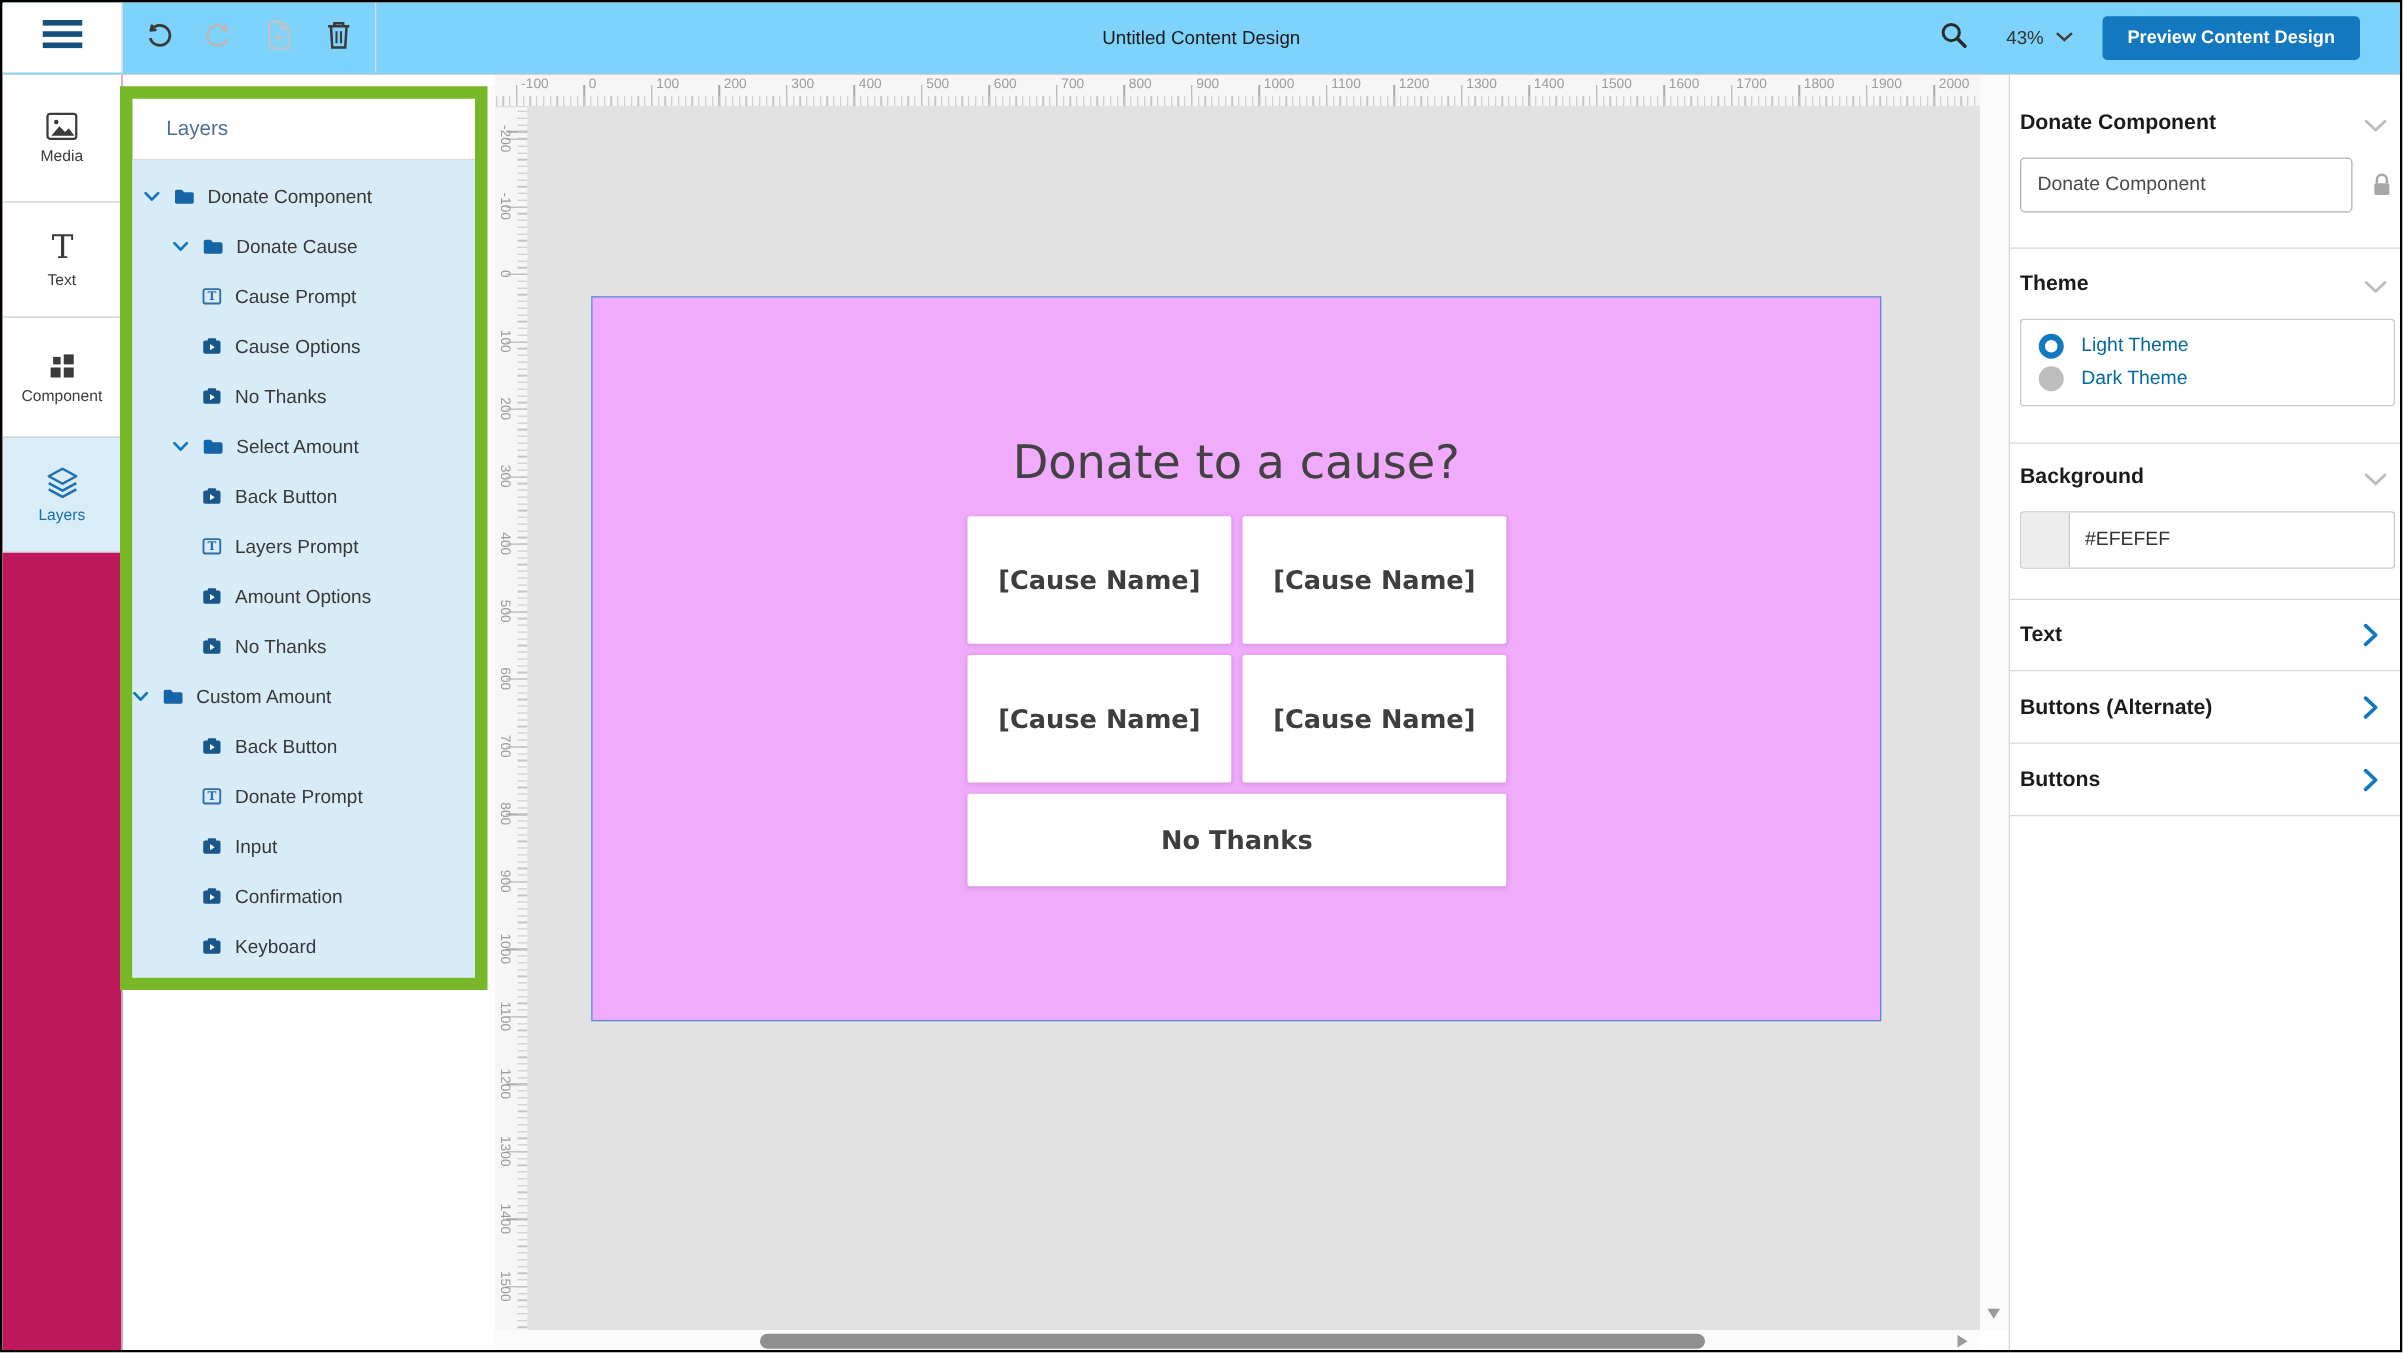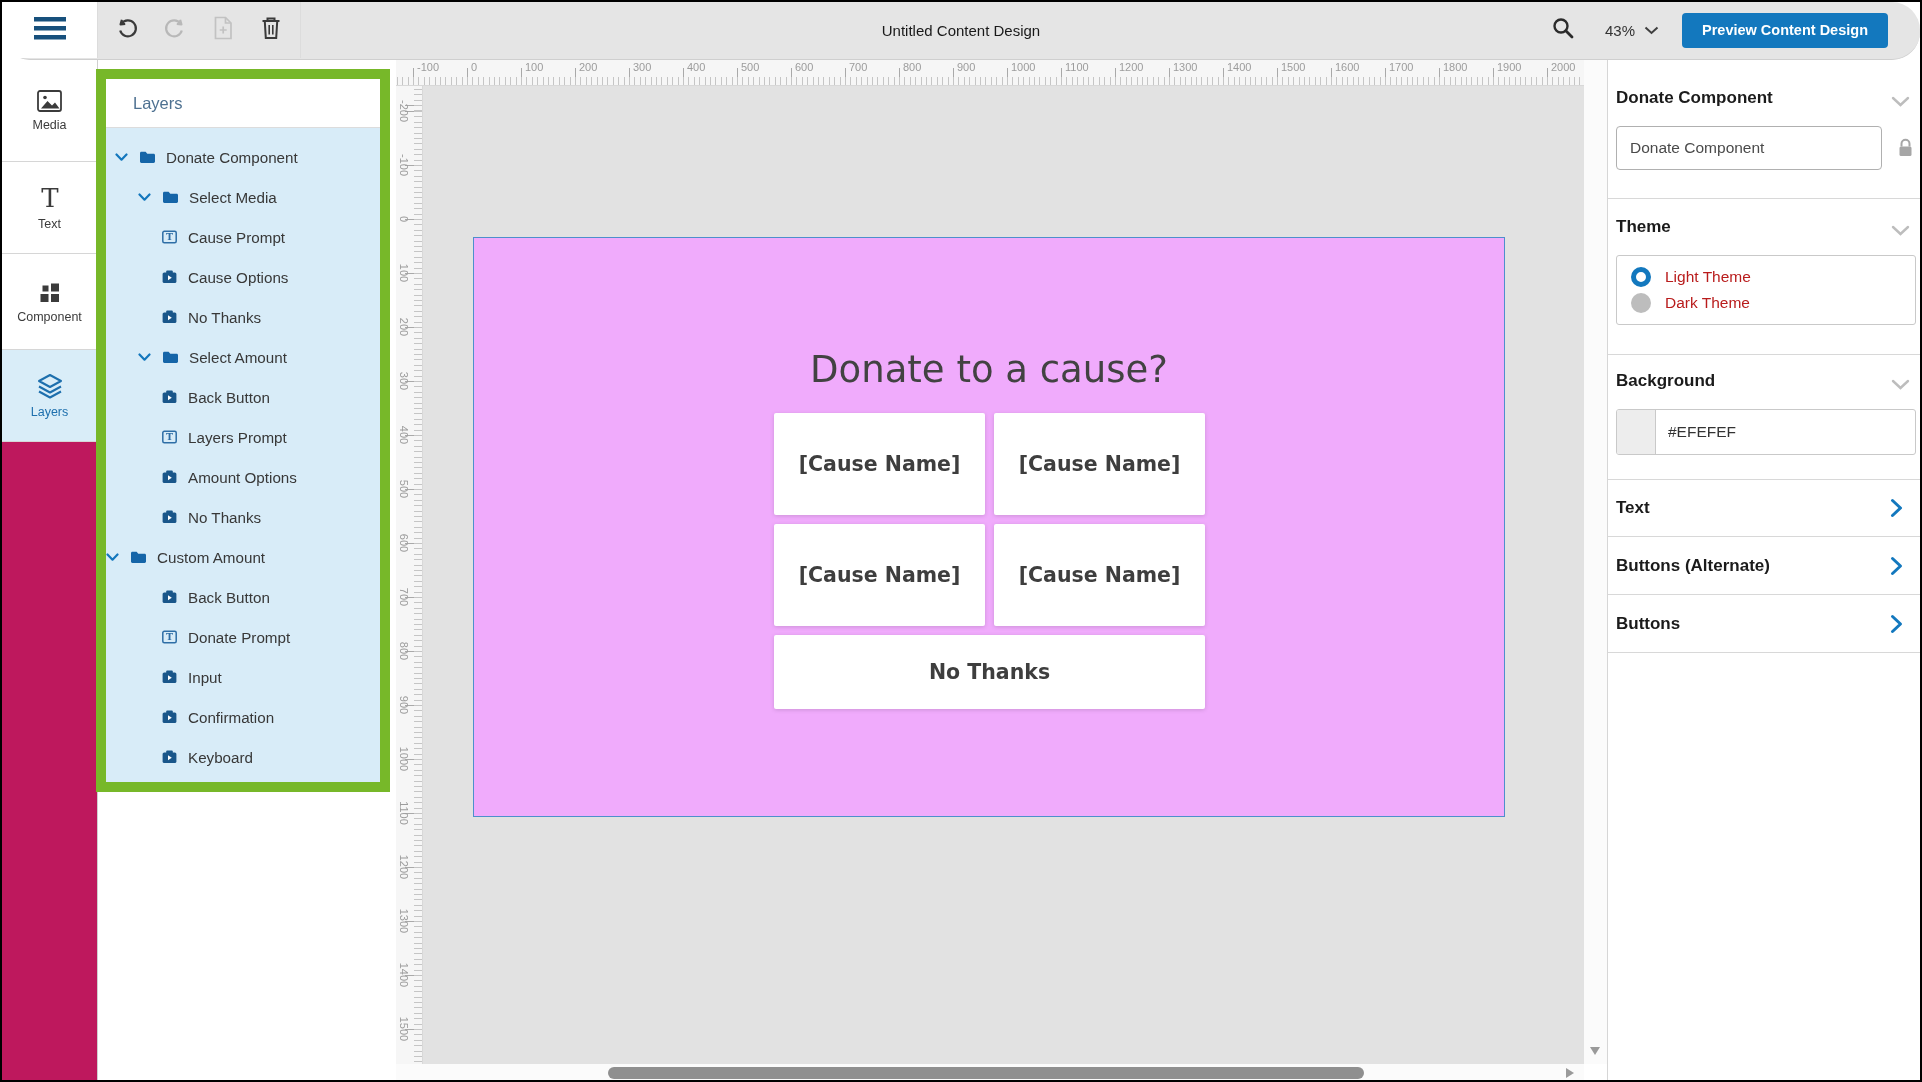--- a/index.html
+++ b/index.html
@@ -1,20 +1,20 @@
 <!DOCTYPE html>
 <html><head>
 <meta charset="utf-8">
 <style>
   html,body{margin:0;padding:0;background:#fff;}
   .screen{position:relative;width:1922px;height:1082px;box-sizing:border-box;border:2px solid #000;
           background:#fff;font-family:"Liberation Sans",sans-serif;overflow:hidden;}
 
   
-  .topbar{position:absolute;left:0;top:0;right:0;height:57px;background:#e5e5e5;border-bottom:1px solid #cfcfcf;z-index:20;border-radius:28px;}
+  .topbar{position:absolute;left:0;top:0;right:0;height:57px;background:#7dd3fc;border-bottom:1px solid #cfcfcf;z-index:20;}
   .hamburger{position:absolute;left:0;top:0;width:95px;height:56px;display:flex;align-items:center;justify-content:center;border-right:1px solid #dcdcdc;cursor:pointer;background:#fff;}
   .top-tools{position:absolute;left:96px;top:0;height:56px;display:flex;align-items:center;padding:0 16px;gap:22px;border-right:1px solid #dcdcdc;}
   .tool-btn{width:26px;height:26px;display:flex;align-items:center;justify-content:center;cursor:pointer;}
   .page-title{position:absolute;left:0;right:0;top:0;height:56px;display:flex;align-items:center;justify-content:center;font-size:15px;color:#191919;}
   .top-right{position:absolute;right:32px;top:0;height:56px;display:flex;align-items:center;gap:9px;z-index:2;}
   .zoom-level{font-size:15px;color:#333;margin-left:20px;}
   .preview-btn{margin-left:14px;height:35px;padding:0 20px;background:#1378be;color:#fff;border:none;border-radius:4px;
                font-size:14.5px;font-weight:600;font-family:"Liberation Sans",sans-serif;cursor:pointer;}
 
   
@@ -77,21 +77,21 @@
   .rp-divider{position:absolute;left:0;right:0;height:1px;background:#d8d8d8;}
   .name-input{position:absolute;left:8px;top:67px;width:266px;height:44px;box-sizing:border-box;border:1px solid #b0b0b0;
               border-radius:4px;padding:0 13px;font-size:15.5px;color:#4a4a4a;font-family:"Liberation Sans",sans-serif;background:#fff;}
   .lock{position:absolute;left:288px;top:78px;}
   .theme-box{position:absolute;left:8px;top:196px;width:300px;height:70px;box-sizing:border-box;border:1px solid #c9c9c9;
              border-radius:3px;display:flex;flex-direction:column;justify-content:center;gap:6px;padding-left:14px;}
   .radio-row{display:flex;align-items:center;cursor:pointer;}
   .radio{width:20px;height:20px;border-radius:50%;box-sizing:border-box;flex:none;}
   .radio.on{border:5.5px solid #1378be;background:#fff;}
   .radio.off{background:#bdbdbd;}
-  .radio-label{margin-left:14px;font-size:15.5px;color:#b91c1c;}
+  .radio-label{margin-left:14px;font-size:15.5px;color:#0369a1;}
   .color-box{position:absolute;left:8px;top:350px;width:300px;height:46px;box-sizing:border-box;border:1px solid #c9c9c9;
              border-radius:3px;display:flex;align-items:center;overflow:hidden;cursor:pointer;}
   .swatch{width:38px;align-self:stretch;background:#ededed;border-right:1px solid #c9c9c9;flex:none;}
   .hex-value{margin-left:12px;font-size:15.5px;color:#333;}
   .links{position:absolute;left:0;right:0;top:420px;}
   .link-row{height:58px;box-sizing:border-box;border-bottom:1px solid #d8d8d8;display:flex;align-items:center;
             padding:0 17px 0 8px;cursor:pointer;}
   .link-label{flex:1;font-size:17px;font-weight:700;color:#1b1b1b;}
   .link-chev{display:flex;align-items:center;}
 </style>
@@ -218,21 +218,21 @@
             <div class="t-ico chev">
               <svg width="13" height="9" viewBox="0 0 13 9">
                 <path d="M1.5 1.5 L6.5 6.7 11.5 1.5" fill="none" stroke="#1377bd" stroke-width="2.2" stroke-linecap="round" stroke-linejoin="round"></path>
               </svg>
             </div>
             <div class="t-ico kind">
               <svg width="17" height="14" viewBox="0 0 17 14">
                 <path d="M1 3.2C1 2.4 1.6 1.8 2.4 1.8h4.2l1.7 2h6.3c.8 0 1.4.6 1.4 1.4v6.4c0 .8-.6 1.4-1.4 1.4H2.4c-.8 0-1.4-.6-1.4-1.4V3.2z" fill="#1565a8"></path>
               </svg>
             </div>
-            <div class="tree-label">Select Media</div>
+            <div class="tree-label">Donate Cause</div>
           </div>
           <div class="tree-row" style="padding-left: 55px;">
             <div class="t-ico kind">
               <svg width="17" height="16" viewBox="0 0 17 16">
                 <rect x="1.8" y="2.3" width="13.4" height="11.5" rx="1.5" fill="none" stroke="#2e6ea6" stroke-width="1.5"></rect>
                 <text x="8.5" y="11.2" font-size="9.5" font-family="DejaVu Serif,serif" font-weight="bold" fill="#2e6ea6" text-anchor="middle">T</text>
               </svg>
             </div>
             <div class="tree-label">Cause Prompt</div>
           </div>

